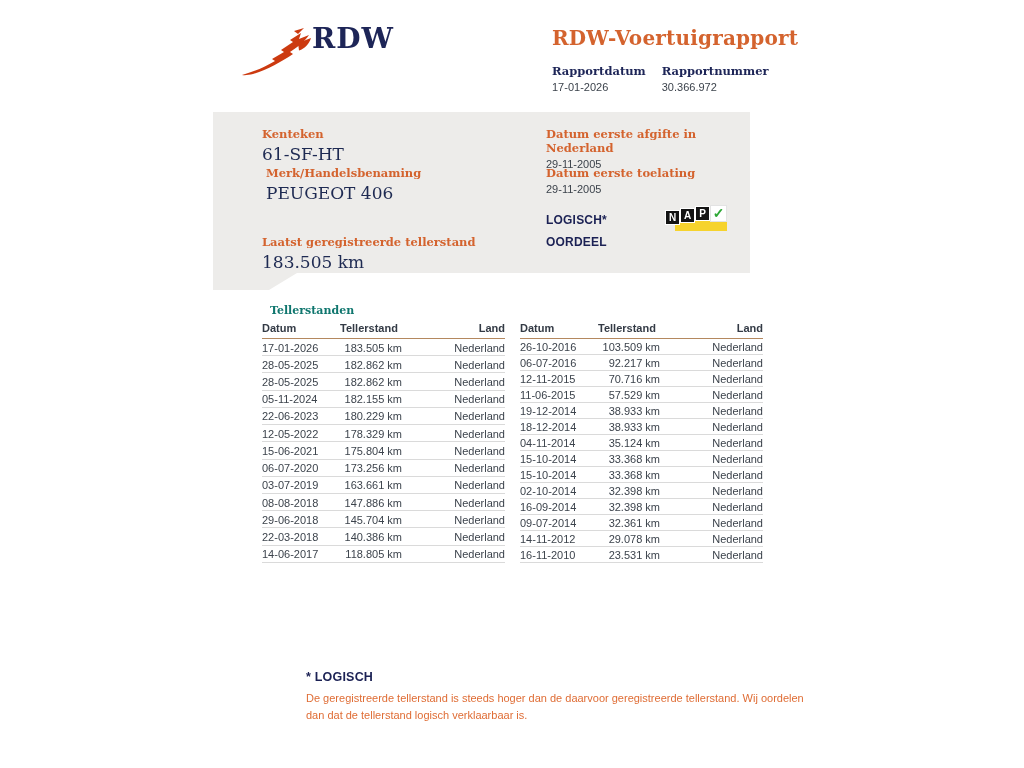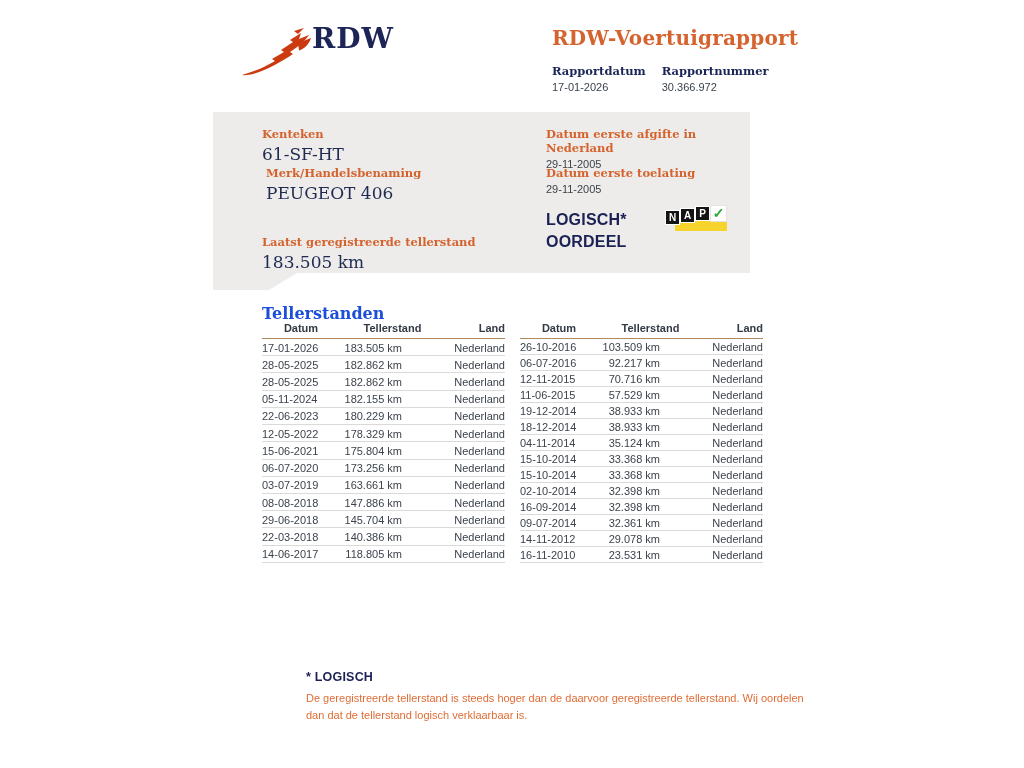--- a/index.html
+++ b/index.html
@@ -39,21 +39,21 @@
   .ib-label {
     font-family:"DejaVu Serif", serif; font-weight:700; font-size:11.5px;
     color:#d4632e; margin-bottom:3px;
   }
   .ib-value-lg {
     font-family:"DejaVu Serif", serif; font-size:17px; color:#1e2a52;
   }
   .ib-value-sm { font-size:11px; color:#3c434c; }
   .oordeel {
     position:absolute; left:333px; top:97px;
-    font-size:16px; font-weight:bold; color:#1b2154; line-height:22px;
+    font-size:12px; font-weight:bold; color:#1b2154; line-height:22px;
     letter-spacing:0.2px;
   }
 
   
   .nap { position:absolute; left:452px; top:92px; width:64px; height:30px; }
   .nap-yellow { position:absolute; left:10px; top:12px; width:52px; height:15px; background:#f6d32d; }
   .nap-sq {
     position:absolute; width:13px; height:13px; background:#141414; border:1px solid #ffffff;
     color:#ffffff; font-size:10px; font-weight:bold; text-align:center; line-height:13px;
   }
@@ -61,27 +61,27 @@
   .nap-a { left:15px; top:4px; }
   .nap-p { left:30px; top:2px; }
   .nap-check {
     position:absolute; left:45px; top:1px; width:15px; height:15px; background:#ffffff;
     border:1px solid #e3e3e3; color:#2ea836; font-size:14px; font-weight:bold;
     text-align:center; line-height:15px;
   }
 
   
   .tellerstanden-title {
-    position:absolute; left:262px; top:304px;
-    font-family:"DejaVu Serif", serif; font-weight:700; font-size:16px; color:#1d4ed8;
+    position:absolute; left:270px; top:304px;
+    font-family:"DejaVu Serif", serif; font-weight:700; font-size:11px; color:#0f766e;
   }
   .tables-wrap { position:absolute; left:262px; top:322px; display:flex; gap:15px; }
   table.meter { border-collapse:collapse; width:243px; font-size:11px; color:#3c434c; table-layout:fixed; }
   table.meter th {
-    font-weight:bold; color:#333a45; text-align:center;
+    font-weight:bold; color:#333a45; text-align:left;
     padding:0 0 4px 0; border-bottom:1px solid #b4885f;
   }
   table.meter th.h-land { text-align:right; }
   table.meter col.c1 { width:78px; }
   table.meter col.c2 { width:105px; }
   table.meter col.c3 { width:60px; }
   table.meter td { padding:2px 0 1px 0; border-bottom:1px solid #dadada; }
   table.meter td.c-land { text-align:right; }
   table.meter .rval { display:inline-block; width:62px; text-align:right; }
 

